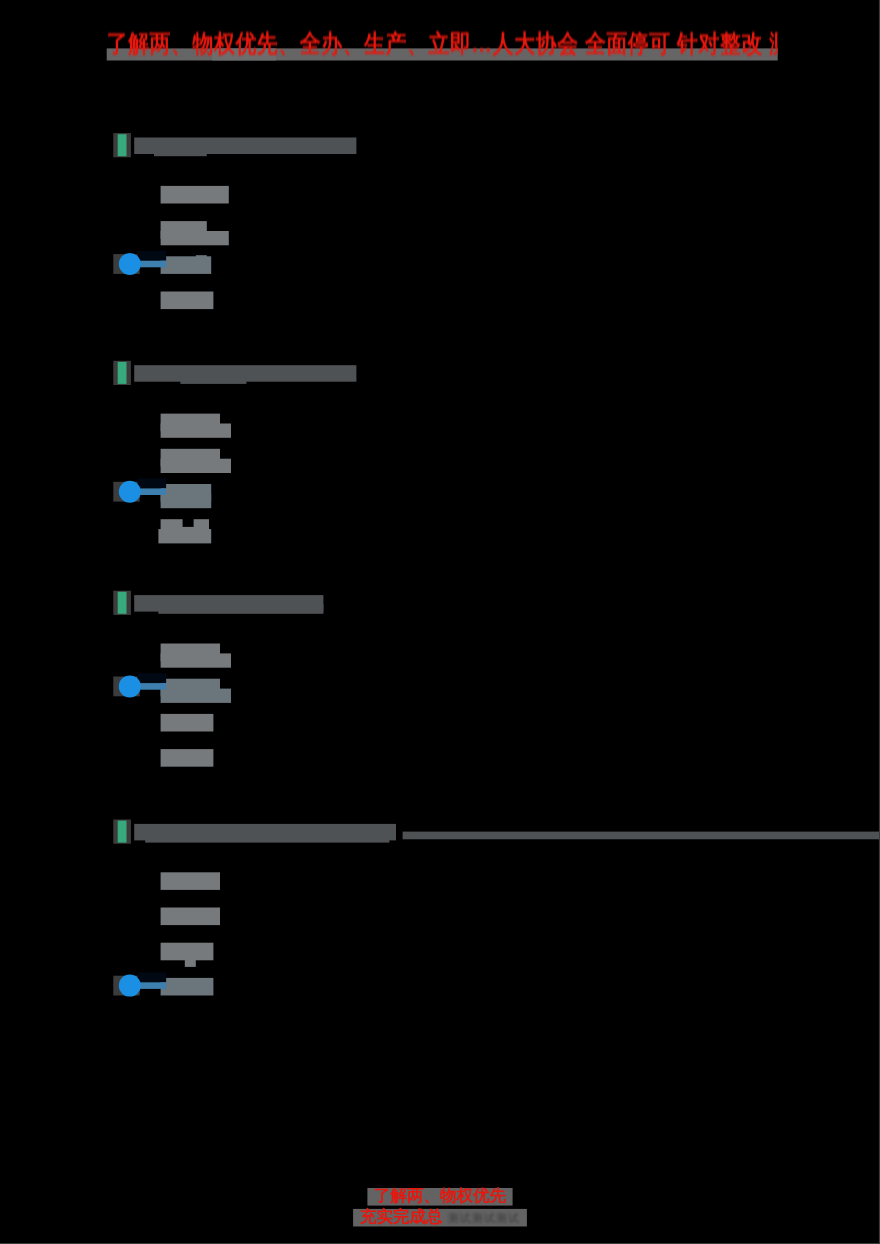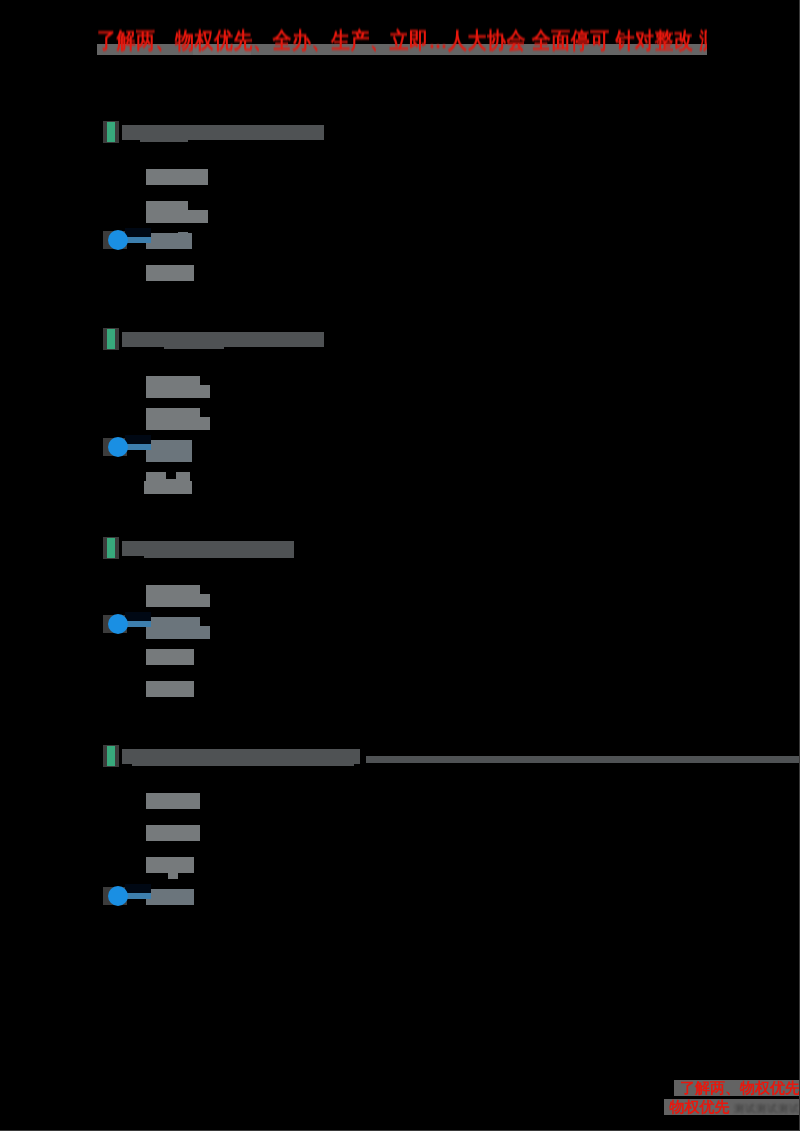--- a/index.html
+++ b/index.html
@@ -199,21 +199,21 @@
     height: 9px;
     background: #000814;
   }
 
   
   .footer {
     position: absolute;
     left: 0;
     top: 1078px;
     width: 800px;
-    text-align: right;
+    text-align: center;
   }
   .footer-line {
     position: relative;
     display: inline-block;
     height: 19px;
     line-height: 19px;
   }
   .footer-redaction {
     position: absolute;
     left: -6px;
@@ -400,18 +400,18 @@
     </div>
 
   <div class="footer">
     <div class="footer-line footer-line1">
       <span class="footer-redaction"></span>
       <span class="footer-text">了解两、物权优先</span>
     </div>
     <br>
     <div class="footer-line footer-line2">
       <span class="footer-redaction"></span>
-      <span class="footer-text">物权优先</span>
+      <span class="footer-text">充实完成总</span>
       <span class="footer-tag">测试测试测试</span>
     </div>
   </div>
 
 </div>
 
 </body></html>

